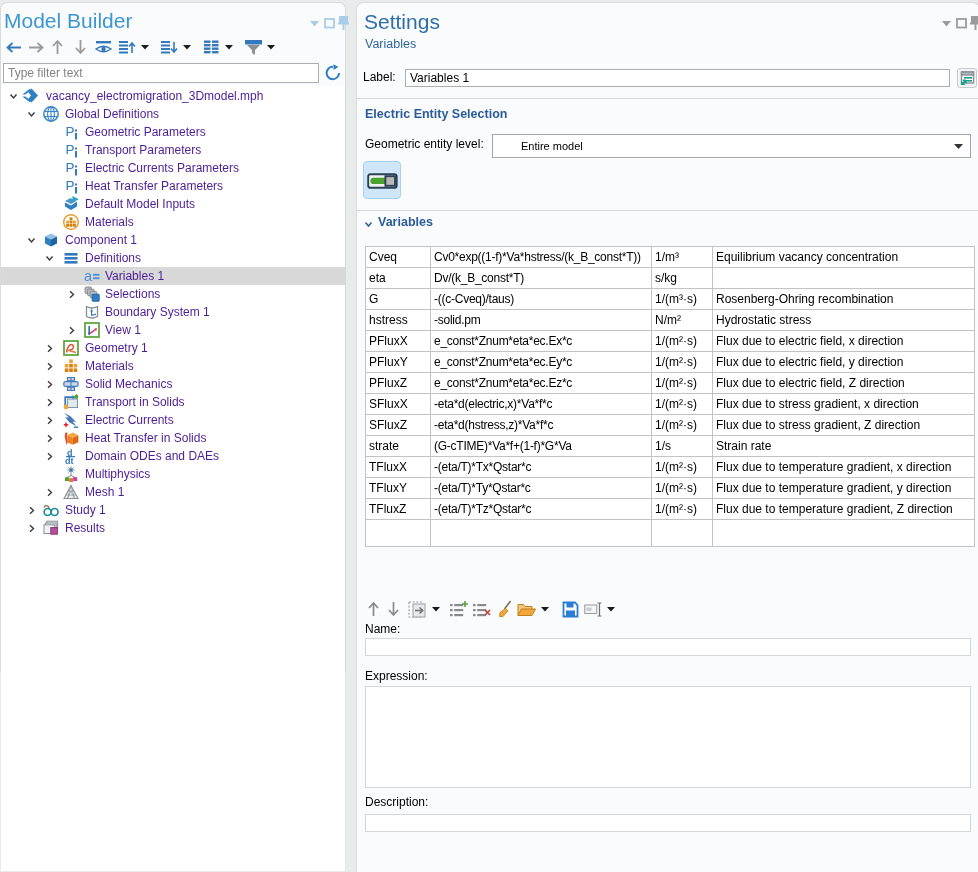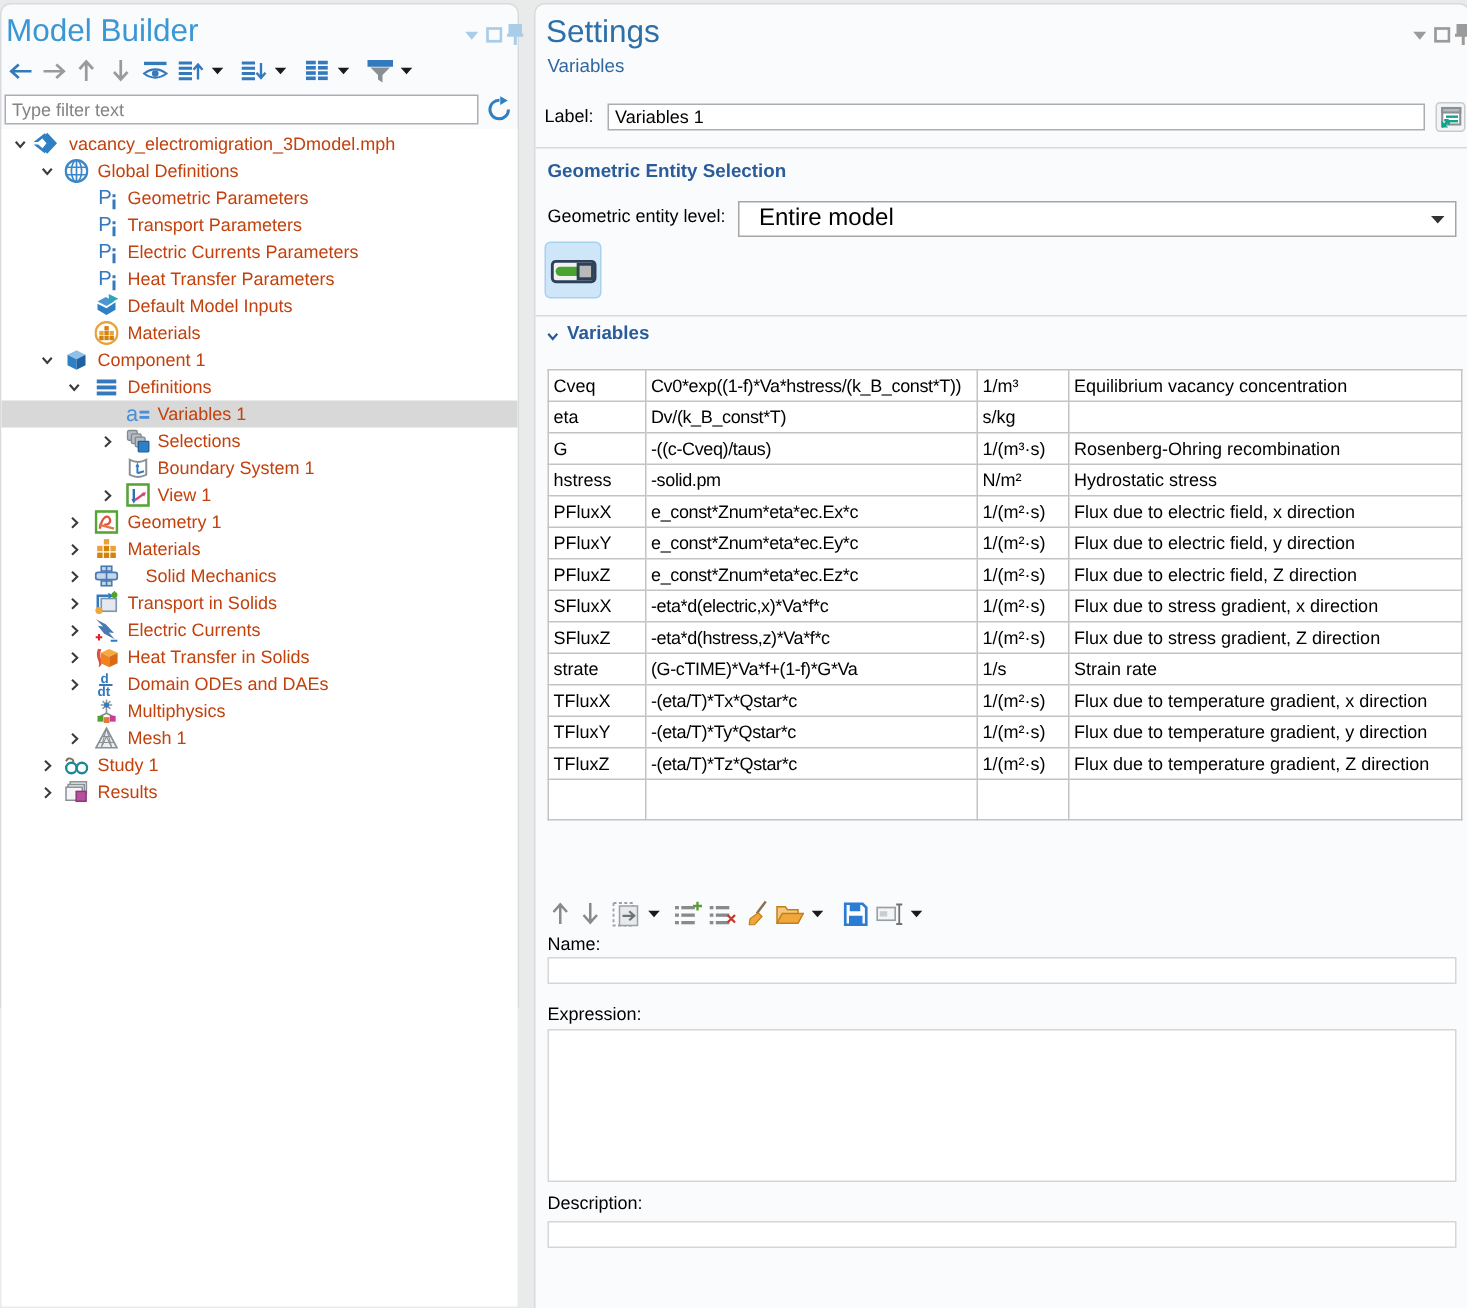--- a/index.html
+++ b/index.html
@@ -3,21 +3,21 @@
 <meta charset="utf-8">
 <style>
 * { margin:0; padding:0; box-sizing:border-box; }
 html,body { width:978px; height:872px; background:#e9eaea; font-family:"Liberation Sans",sans-serif; overflow:hidden; }
 .panel { position:absolute; background:#fafbfd; border:1px solid #d9dadb; border-bottom:none; border-radius:7px 7px 0 0; }
 #lp { left:0px; top:2px; width:346px; height:670px; }
 #rp { left:356px; top:2px; width:624px; height:870px; }
 .abs { position:absolute; }
 .t11 { font-size:12px; color:#000; white-space:nowrap; }
 .row { position:absolute; left:0; width:100%; height:18px; }
-.row span.lbl { position:absolute; font-size:12px; line-height:18px; white-space:nowrap; color:#c2410c; }
+.row span.lbl { position:absolute; font-size:12px; line-height:18px; white-space:nowrap; color:#4c1d95; }
 .row svg { position:absolute; }
 .sel { background:#d8d8d8; }
 input.box { position:absolute; border:1px solid #abadb3; background:#fff; font-family:"Liberation Sans",sans-serif; font-size:12px; padding:0 4px; outline:none; }
 .sep { position:absolute; left:0; width:100%; height:1px; background:#d9d9d9; }
 .sechead { position:absolute; font-size:12.5px; font-weight:bold; color:#2a5c9a; white-space:nowrap; }
 table.vt { position:absolute; border-collapse:collapse; table-layout:fixed; background:#fff; }
 table.vt td:nth-child(2) { letter-spacing:-0.25px; }
 table.vt td { border:1px solid #c3c3c3; font-size:12px; padding:0 0 0 3px; height:21px; white-space:nowrap; overflow:hidden; color:#000; }
 table.vt tr.hd td { background:#f1f1f1; height:23px; }
 table.vt tr.last td { height:27px; }
@@ -273,21 +273,21 @@
 <div class="row" style="top:372px">
         <svg style="left:44px;top:5px" width="9" height="9" viewBox="0 0 9 9">
           <path d="M3 1.2 L6.5 4.5 L3 7.8" stroke="#3b3b3b" stroke-width="1.4" fill="none"></path>
         </svg>
         <svg style="left:62px;top:1px" width="16" height="16" viewBox="0 0 16 16">
           <rect x="4.5" y="1.5" width="7" height="3.2" fill="#c7d7ea" stroke="#4a7ab5" stroke-width="1.1"></rect>
 <rect x="0.8" y="5.6" width="14.4" height="4.8" rx="1.6" fill="#c7d7ea" stroke="#4a7ab5" stroke-width="1.2"></rect>
 <rect x="4.5" y="11.3" width="7" height="3.2" fill="#c7d7ea" stroke="#4a7ab5" stroke-width="1.1"></rect>
 <line x1="8" y1="1.5" x2="8" y2="14.5" stroke="#4a7ab5" stroke-width="1.1"></line>
         </svg>
-        <span class="lbl" style="left:96px">Solid Mechanics</span>
+        <span class="lbl" style="left:84px">Solid Mechanics</span>
       </div>
 <div class="row" style="top:390px">
         <svg style="left:44px;top:5px" width="9" height="9" viewBox="0 0 9 9">
           <path d="M3 1.2 L6.5 4.5 L3 7.8" stroke="#3b3b3b" stroke-width="1.4" fill="none"></path>
         </svg>
         <svg style="left:62px;top:1px" width="16" height="16" viewBox="0 0 16 16">
           <rect x="4.5" y="5" width="10" height="8.5" fill="#e3e9ef" stroke="#7f96ad" stroke-width="1.1"></rect>
 <path d="M2.2 12 L2.2 3.2 L9.5 3.2" fill="none" stroke="#3579bd" stroke-width="1.7"></path>
 <polygon points="13,3.2 9.2,1.2 9.2,5.2" fill="#3579bd"></polygon>
 <circle cx="3" cy="13" r="2.4" fill="#eda73c"></circle>
@@ -397,24 +397,24 @@
 <svg style="position:absolute;left:2px;top:2px" width="15" height="15" viewBox="0 0 15 15">
 <rect x="1.5" y="1" width="12" height="11" fill="#fff" stroke="#8a9096" stroke-width="1.4"></rect>
 <rect x="1.5" y="1" width="12" height="3" fill="#b4bac0" stroke="#8a9096" stroke-width="1.4"></rect>
 <rect x="4" y="6" width="8" height="1.6" fill="#13a38a"></rect>
 <rect x="4" y="9" width="8" height="1.6" fill="#13a38a"></rect>
 <path d="M1 14 L1 9.5 L5.5 14 Z" fill="#13a38a"></path>
 <path d="M1.2 13.8 L5.8 9.2 M5.8 9.2 L2.8 9.2 M5.8 9.2 L5.8 12.2" stroke="#13a38a" stroke-width="1.6" fill="none"></path>
 </svg>
     </div>
   <div class="sep" style="top:95px;"></div>
-  <div class="sechead" style="left:8px;top:104px;">Geometric Entity Selection</div>
+  <div class="sechead" style="left:8px;top:104px;">Electric Entity Selection</div>
   <div class="abs t11" style="left:8px;top:129px;line-height:24px;">Geometric entity level:</div>
   <div class="abs" style="left:135px;top:131px;width:479px;height:24px;background:#fff;border:1px solid #a6a6a6;">
-<span style="position:absolute;left:13px;top:0;line-height:22px;font-size:16px;text-align:center;">Entire model</span>
+<span style="position:absolute;left:28px;top:0;line-height:22px;font-size:11px;text-align:center;">Entire model</span>
 <svg style="position:absolute;right:7px;top:9px" width="9" height="6">
         <polygon points="0,0 9,0 4.5,5" fill="#333"></polygon>
       </svg>
 </div>
   <div class="abs" style="left:6px;top:158px;width:38px;height:38px;background:#cfe6f9;border:1px solid #a8d0ef;border-radius:4px;">
 <svg style="position:absolute;left:0;top:0" width="36" height="36" viewBox="0 0 36 36">
 <rect x="4.2" y="12.2" width="28.5" height="13.6" rx="2.4" fill="#f0f1f2" stroke="#2e4057" stroke-width="1.9"></rect>
 <path d="M9.5 15.8 h11.5 v6.2 H9.5 a3.1 3.1 0 0 1 0,-6.2 Z" fill="#4aa32e"></path>
 <rect x="21.4" y="14.2" width="9.6" height="9.6" fill="#b9b9b9" stroke="#2e4057" stroke-width="1.9"></rect>
 </svg>

